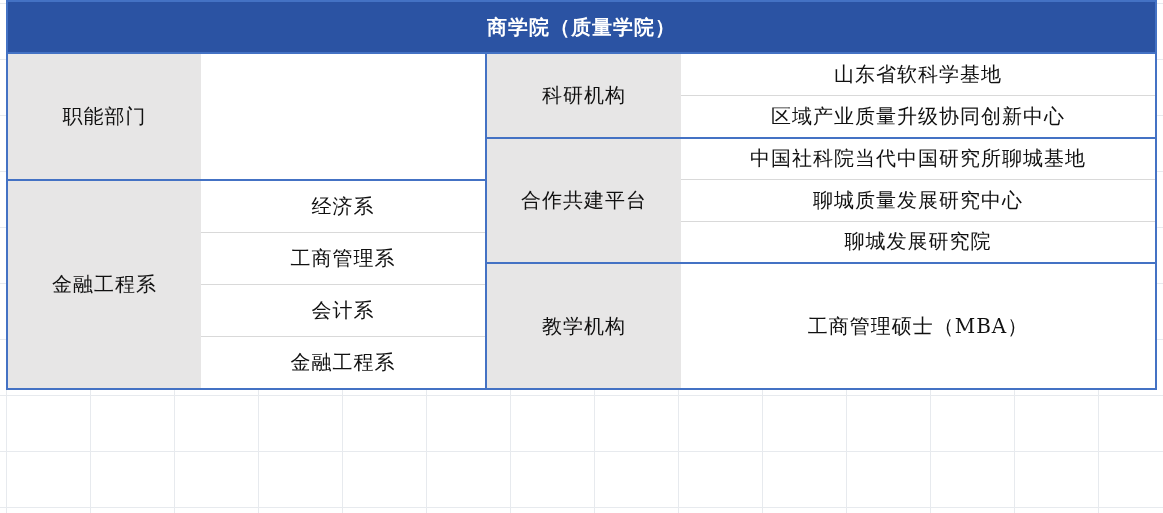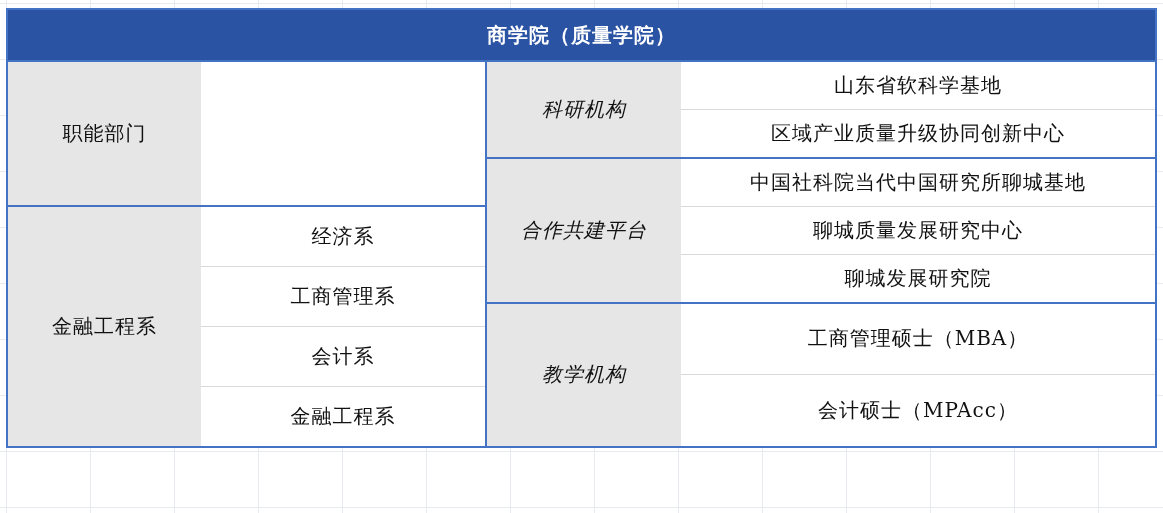--- a/index.html
+++ b/index.html
@@ -23,22 +23,22 @@
     width:1163px;height:513px;
     background-color:#ffffff;
     background-image:
       linear-gradient(to right, var(--grid-line) 1px, transparent 1px),
       linear-gradient(to bottom, var(--grid-line) 1px, transparent 1px);
     background-size:84px 100%, 100% 56px;
     background-position:6px 0, 0 3px;
   }
   .org-table{
     position:absolute;
-    left:6px;top:8px;
-    width:1151px;height:440px;
+    left:6px;top:0;
+    width:1151px;height:390px;
     border:2px solid var(--blue-border);
     background:#ffffff;
     display:flex;
     flex-direction:column;
     text-align:center;
   }
   .org-header{
     height:52px;
     flex:0 0 52px;
     background:var(--blue-header);
@@ -75,21 +75,21 @@
   .section + .section{border-top:2px solid var(--blue-border);}
   .sec-label{
     background:var(--gray-fill);
     display:flex;
     align-items:center;
     justify-content:center;
     font-size:20px;
     letter-spacing:1px;
   }
   .half.left  .sec-label{width:193px;flex:0 0 193px;}
-  .half.right .sec-label{width:194px;flex:0 0 194px;font-style:italic;}
+  .half.right .sec-label{width:194px;flex:0 0 194px;}
   .sec-items{
     flex:1;
     display:flex;
     flex-direction:column;
     background:#ffffff;
     min-width:0;
   }
   .cell{
     flex:1;
     display:flex;
@@ -135,19 +135,18 @@
             <div class="sec-items">
               <div class="cell">中国社科院当代中国研究所聊城基地</div>
               <div class="cell">聊城质量发展研究中心</div>
               <div class="cell">聊城发展研究院</div>
             </div>
           </div>
           <div class="section" style="flex-grow: 3;">
             <div class="sec-label">教学机构</div>
             <div class="sec-items">
               <div class="cell">工商管理硕士（MBA）</div>
-              <div class="cell">会计硕士（MPAcc）</div>
             </div>
           </div>
         </div>
     </div>
   </div>
 </div>
 
 </body></html>

